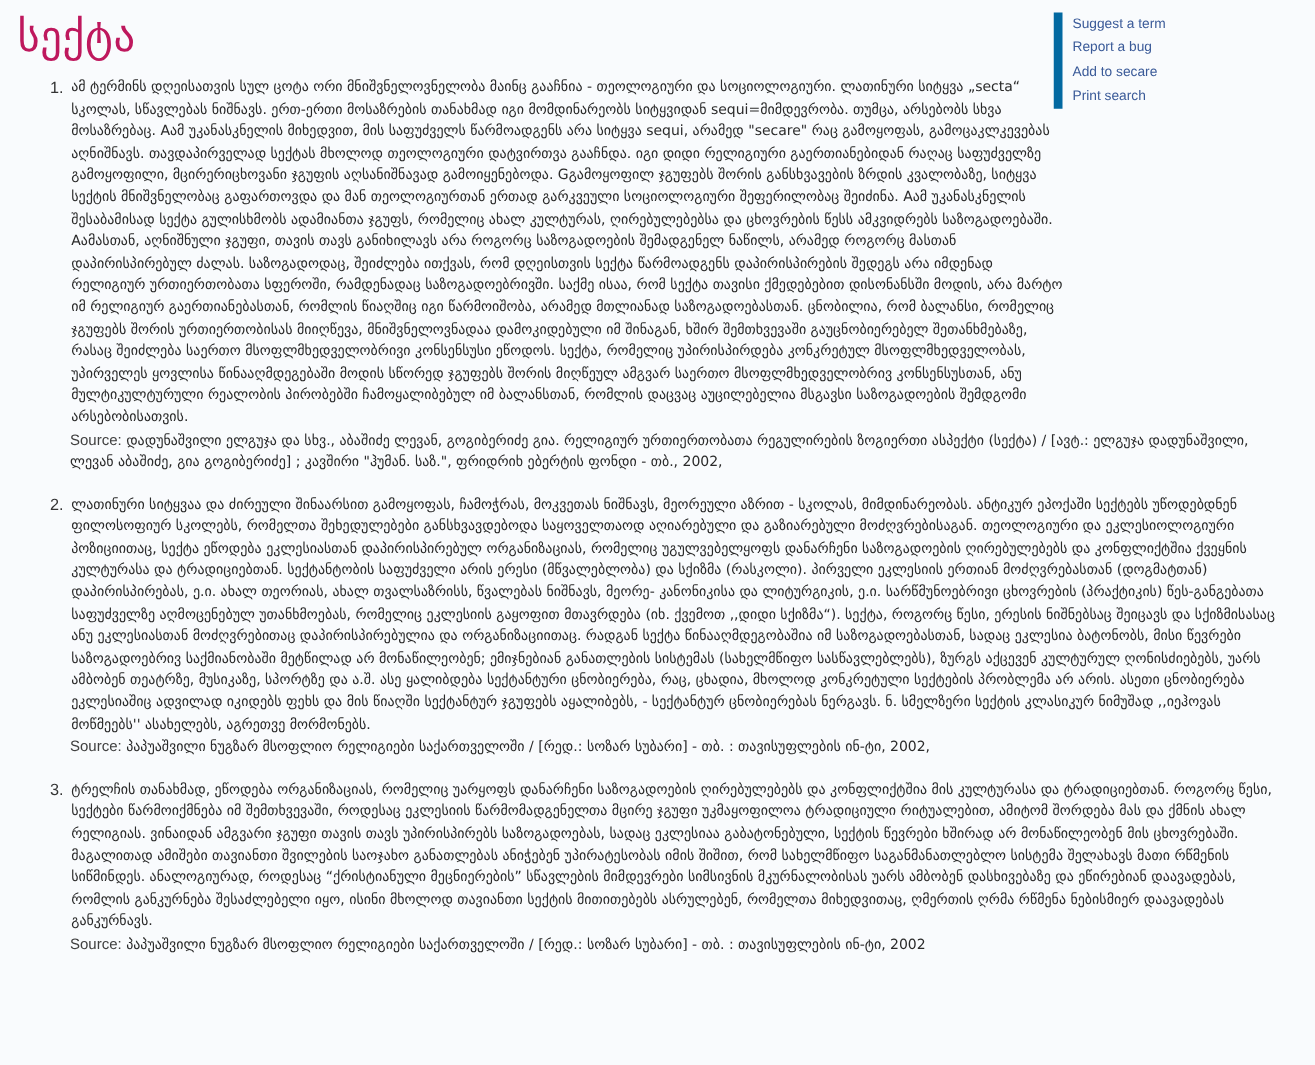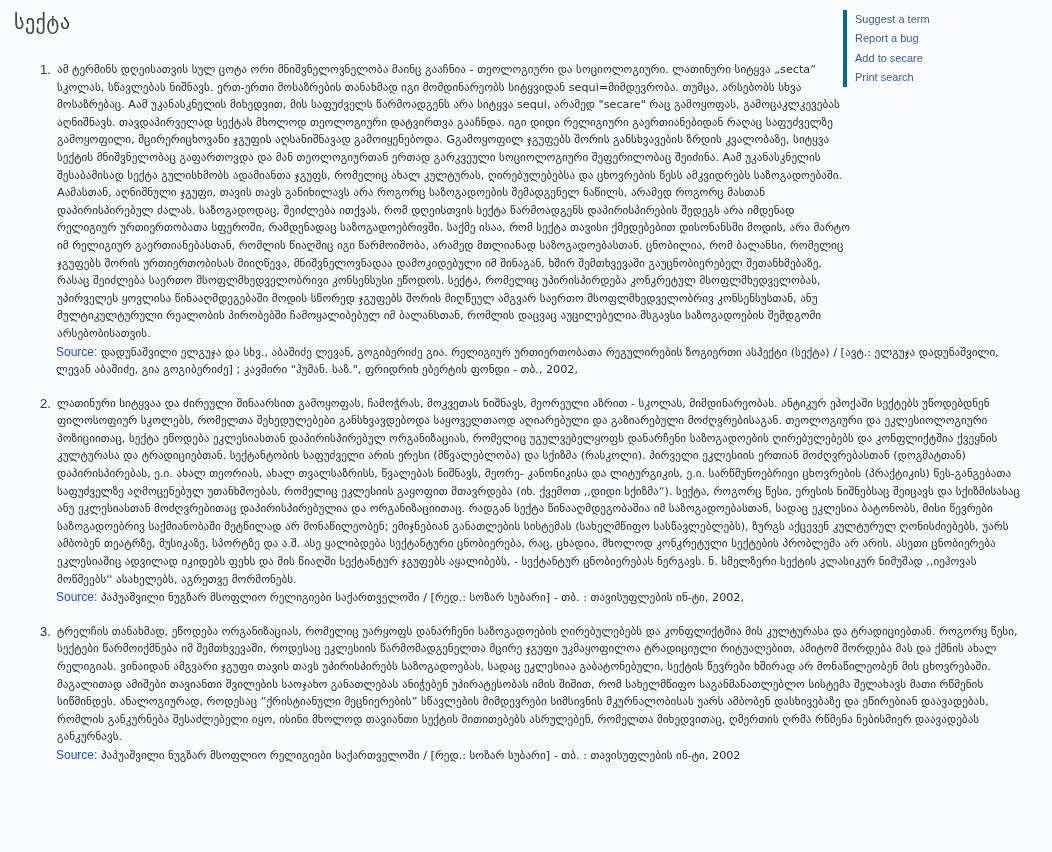--- a/index.html
+++ b/index.html
@@ -5,26 +5,26 @@
   html, body { margin: 0; padding: 0; }
   body {
     width: 1052px; height: 852px; overflow: hidden;
     background: #f9fbfd;
     font-family: "DejaVu Sans", sans-serif;
     color: #222;
     position: relative;
   }
   .page-title {
     position: absolute; left: 14px; top: 10px;
-    font-size: 20px; color: #404040; font-weight: normal;
+    font-size: 34px; color: #be185d; font-weight: normal;
     margin: 0; letter-spacing: 0.5px;
   }
   .sidebar {
     position: absolute; left: 843px; top: 10px;
-    border-left: 4px solid #0369a1;
+    border-left: 7px solid #0369a1;
     padding-left: 8px; width: 130px;
   }
   .sidebar a {
     display: block; font-family: "Liberation Sans", sans-serif;
     font-size: 11px; color: #3a5a98; text-decoration: none;
     line-height: 19.3px;
   }
   .definitions {
     position: absolute; left: 26px; top: 60px; width: 1000px;
     margin: 0; padding: 0; list-style: none;
@@ -38,21 +38,21 @@
     line-height: 17.6px;
   }
   .def-text {
     font-size: 11.2px; line-height: 17.6px; color: #2a2a2a;
     word-spacing: 0px; margin: 1px;
   }
   .def-source {
     font-size: 11.2px; line-height: 17.6px; color: #2a2a2a; margin: 0;
   }
   .source-label {
-    font-family: "Liberation Sans", sans-serif; font-size: 12px; color: #1d4ed8;
+    font-family: "Liberation Sans", sans-serif; font-size: 12px; color: #404040;
   }
   .def1 .def-text { width: 800px; }
 </style>
 </head>
 <body>
 
 <h1 class="page-title">სექტა</h1>
 
 <nav class="sidebar">
   <a href="#">Suggest a term</a>

